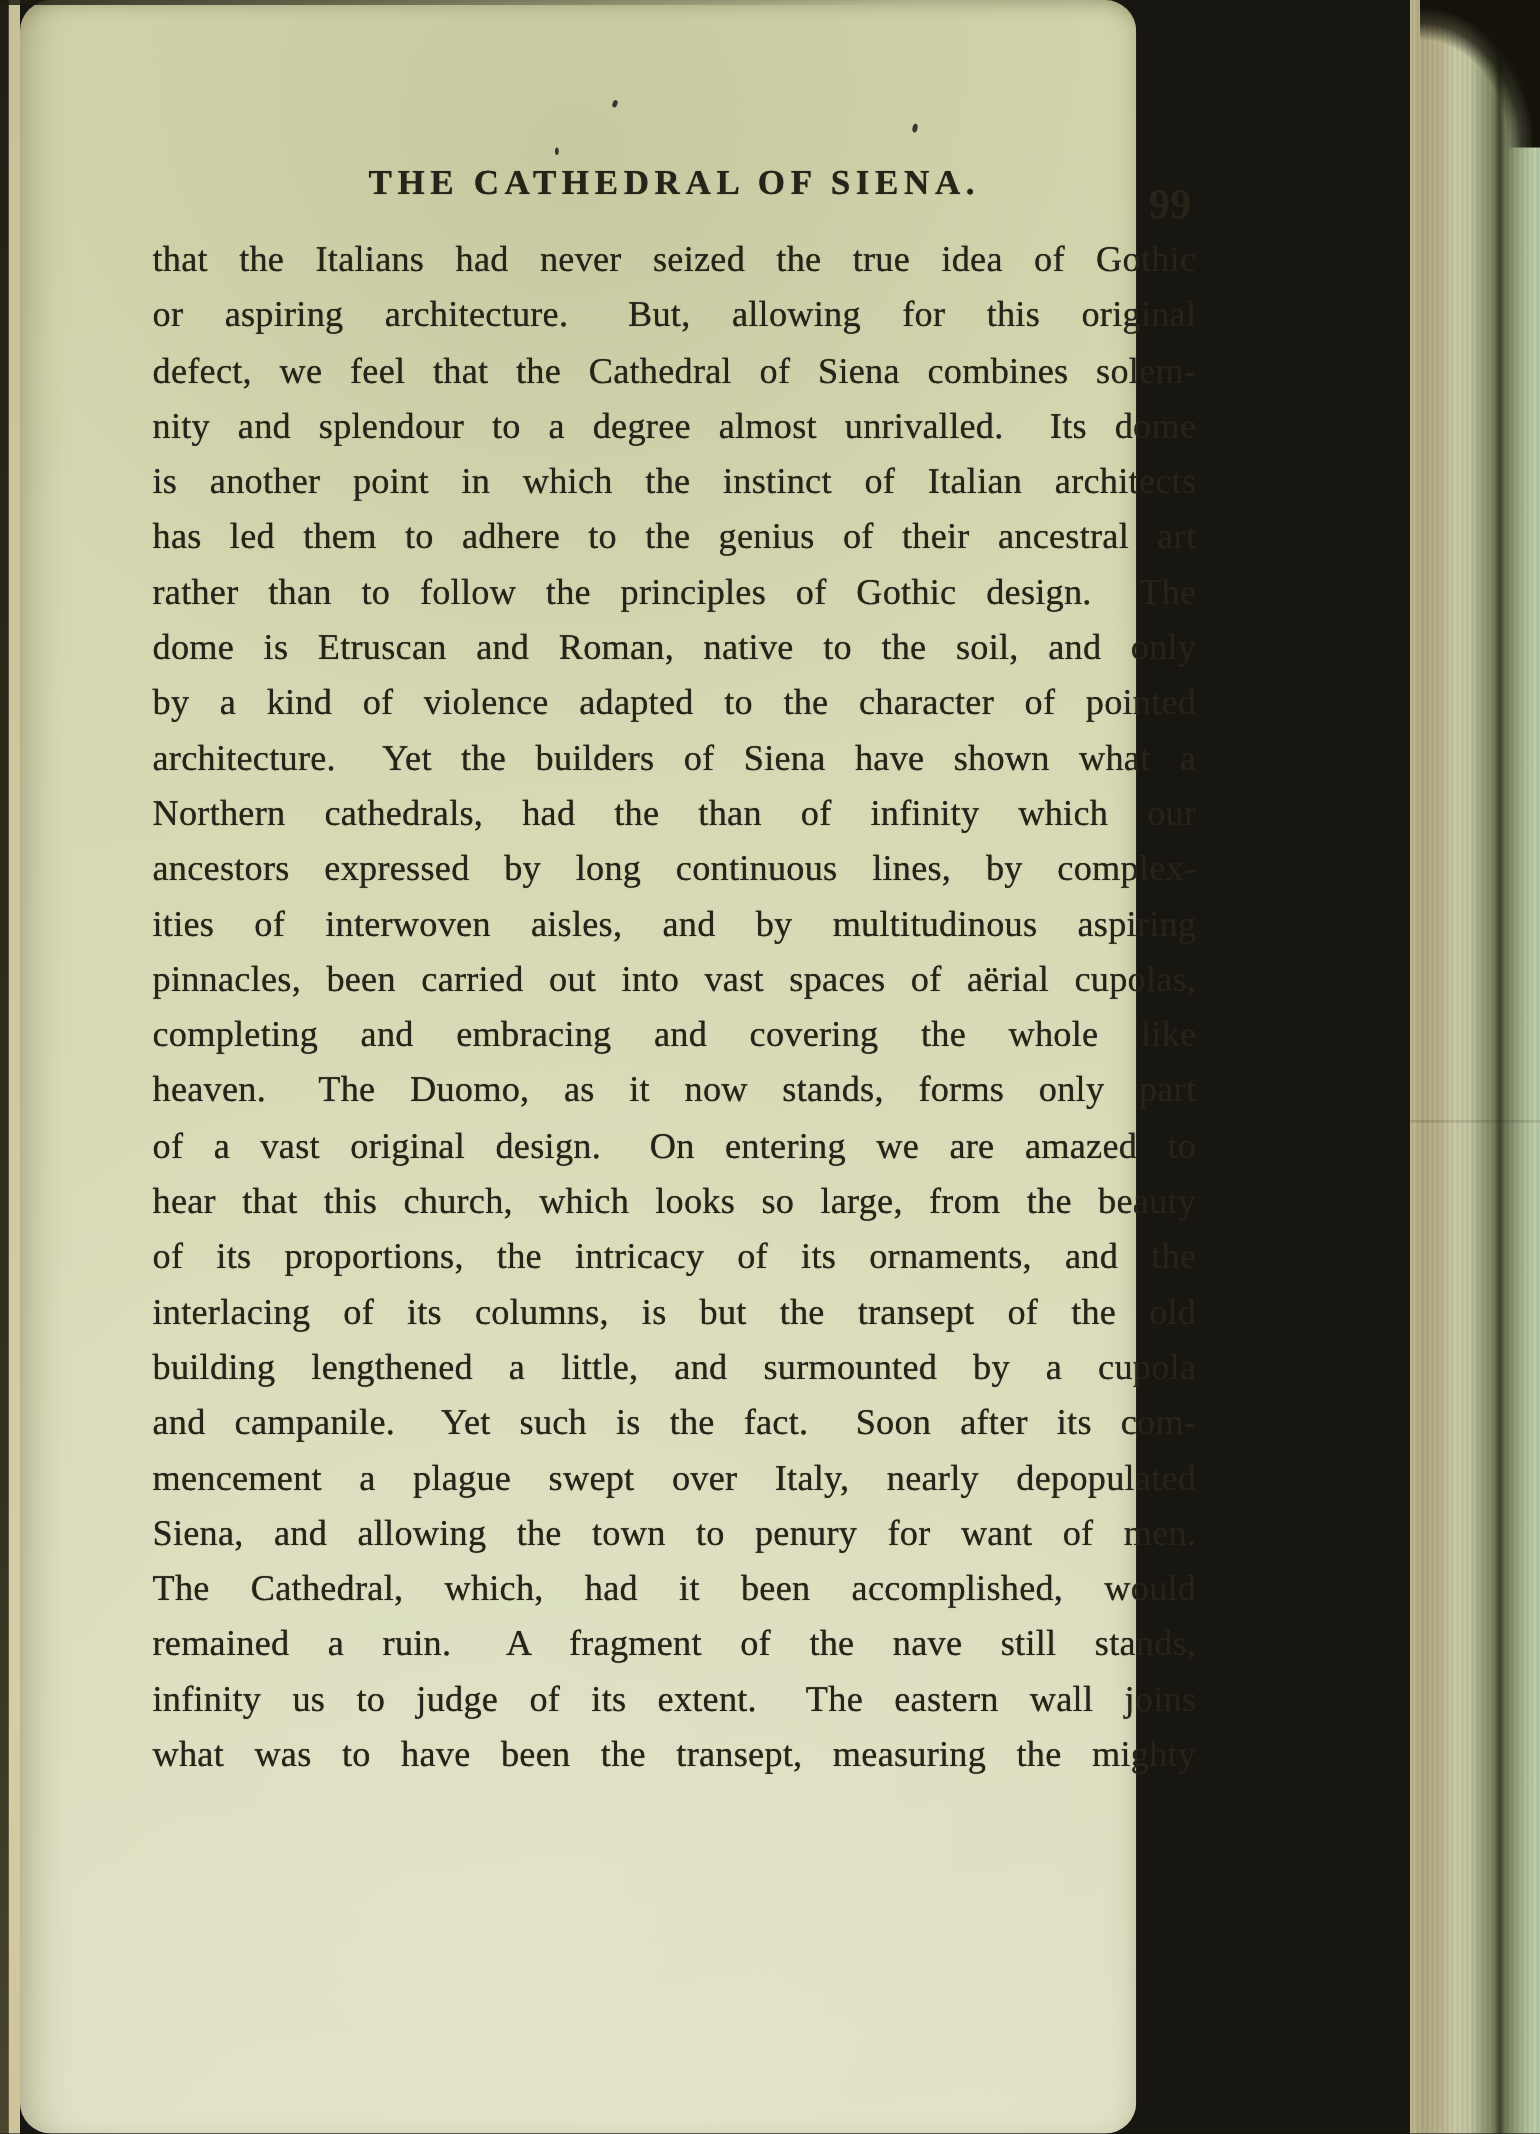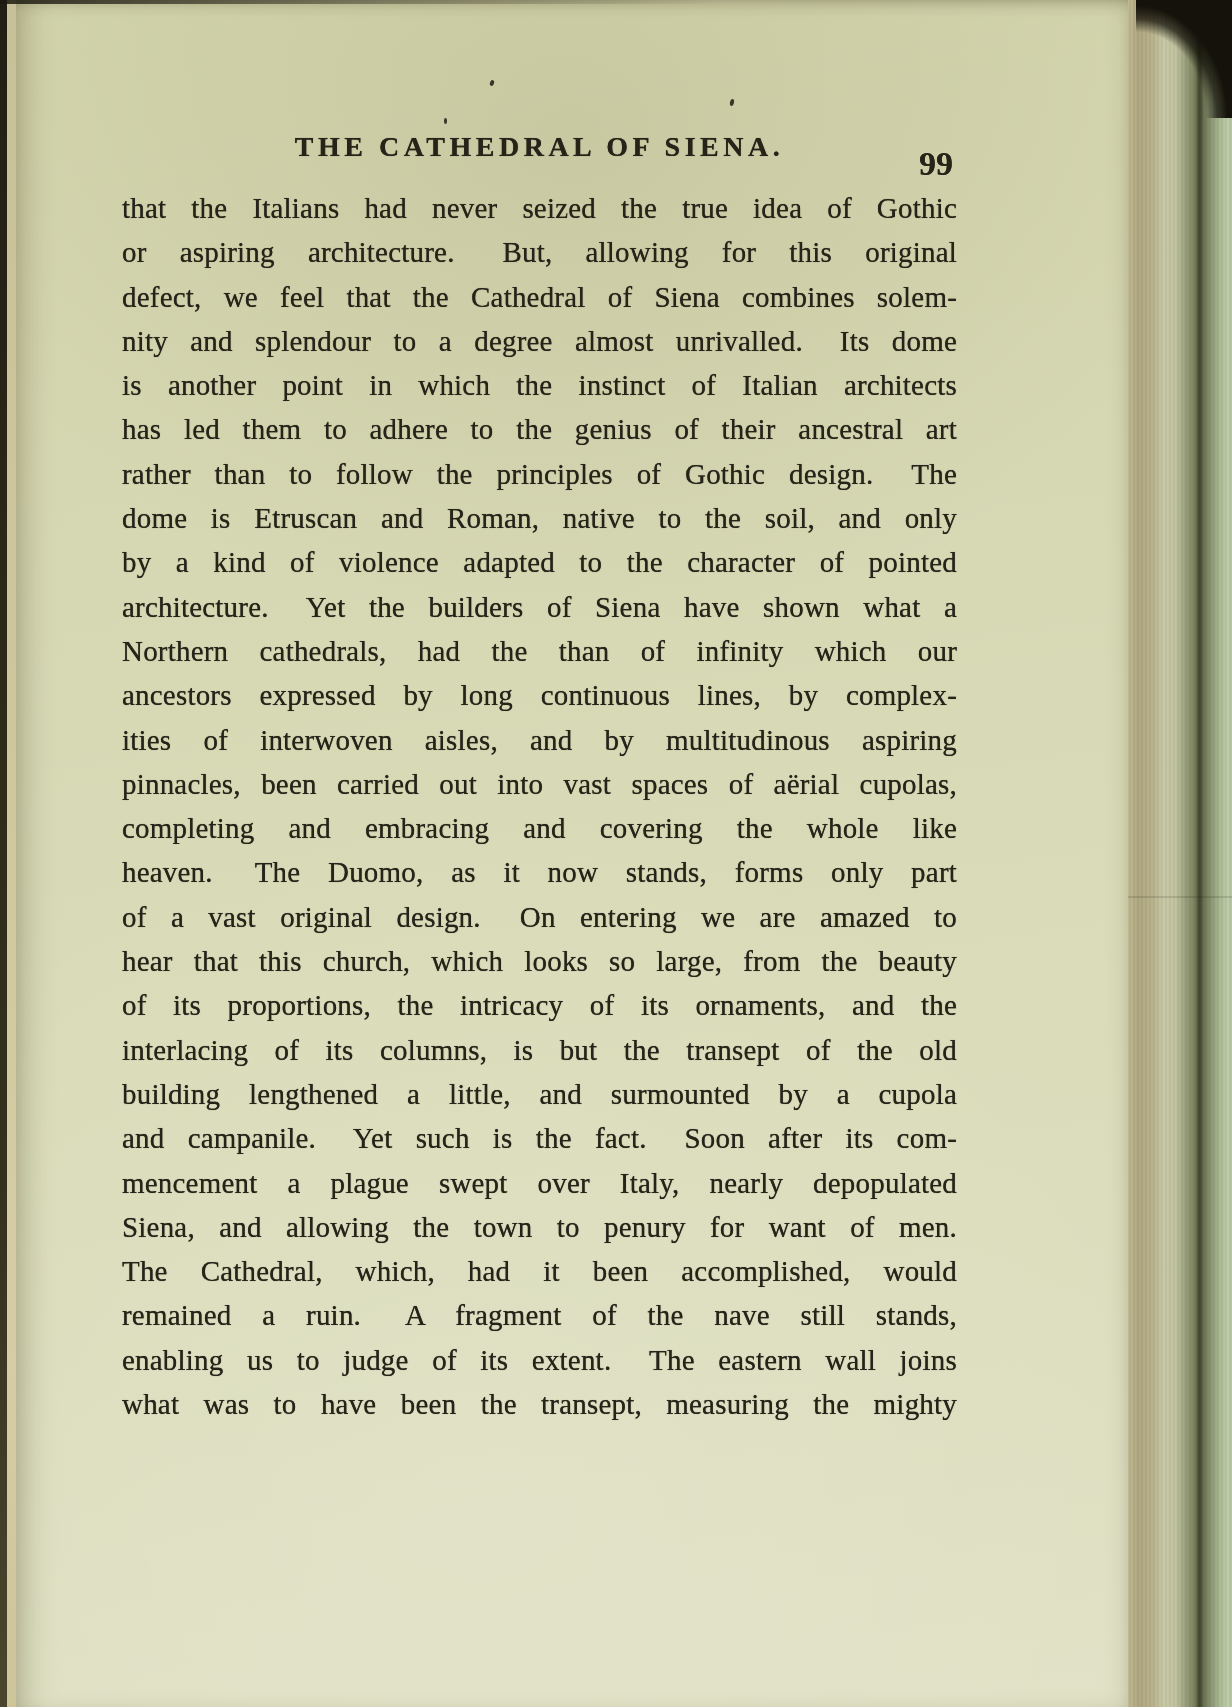--- a/index.html
+++ b/index.html
@@ -27,29 +27,30 @@
     position: absolute;
     left: 7px; top: 0;
     width: 9px; height: 100%;
     background: linear-gradient(180deg, #c8c098 0%, #cfc69d 40%, #d6cda6 80%, #cdc49a 100%);
   }
 
   
   .page {
     position: absolute;
     left: 16px; top: 0;
-    width: 1112px; height: 100%;
+    width: 893px; height: 100%;
     background:
       radial-gradient(115% 70% at 42% 88%, rgba(255,255,255,0.10) 0%, rgba(255,255,255,0) 60%),
       radial-gradient(90% 45% at 50% 8%, rgba(98,92,50,0.10) 0%, rgba(98,92,50,0) 65%),
       linear-gradient(172deg, #d2d4ab 0%, #d6d8b3 30%, #dadcba 62%, #e0e1c5 100%);
     box-shadow:
       inset 26px 0 30px -18px rgba(92,86,48,0.35),
       inset -14px 0 22px -14px rgba(92,86,48,0.22),
       inset 0 10px 18px -12px rgba(60,56,30,0.45);
+    border-radius: 25px;
   }
 
   
   .top-edge-line {
     position: absolute;
     left: 0; top: 0;
     width: 720px; height: 4px;
     background: linear-gradient(90deg, rgba(28,26,16,0.85) 0%, rgba(28,26,16,0.35) 55%, rgba(28,26,16,0) 100%);
   }
 
@@ -186,21 +187,21 @@
         <div class="text-line">of a vast original design.  On entering we are amazed to</div>
         <div class="text-line">hear that this church, which looks so large, from the beauty</div>
         <div class="text-line">of its proportions, the intricacy of its ornaments, and the</div>
         <div class="text-line">interlacing of its columns, is but the transept of the old</div>
         <div class="text-line">building lengthened a little, and surmounted by a cupola</div>
         <div class="text-line">and campanile.  Yet such is the fact.  Soon after its com-</div>
         <div class="text-line">mencement a plague swept over Italy, nearly depopulated</div>
         <div class="text-line">Siena, and allowing the town to penury for want of men.</div>
         <div class="text-line">The Cathedral, which, had it been accomplished, would</div>
         <div class="text-line">remained a ruin.  A fragment of the nave still stands,</div>
-        <div class="text-line">enabling us to judge of its extent.  The eastern wall joins</div>
+        <div class="text-line">infinity us to judge of its extent.  The eastern wall joins</div>
         <div class="text-line">what was to have been the transept, measuring the mighty</div>
       </div>
 
     <div class="speck speck-1"></div>
     <div class="speck speck-2"></div>
     <div class="speck speck-3"></div>
   </div>
 
   <div class="fore-edge"></div>
   <div class="corner-dark"></div>

